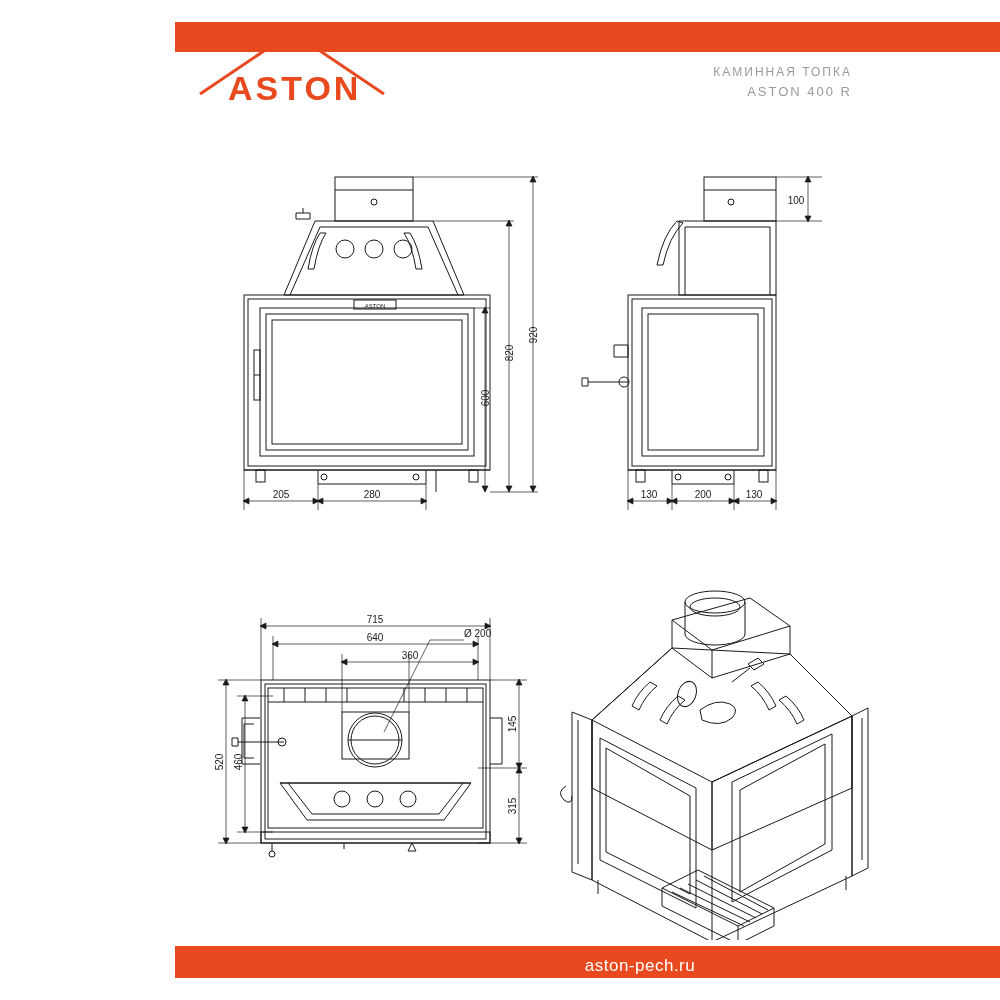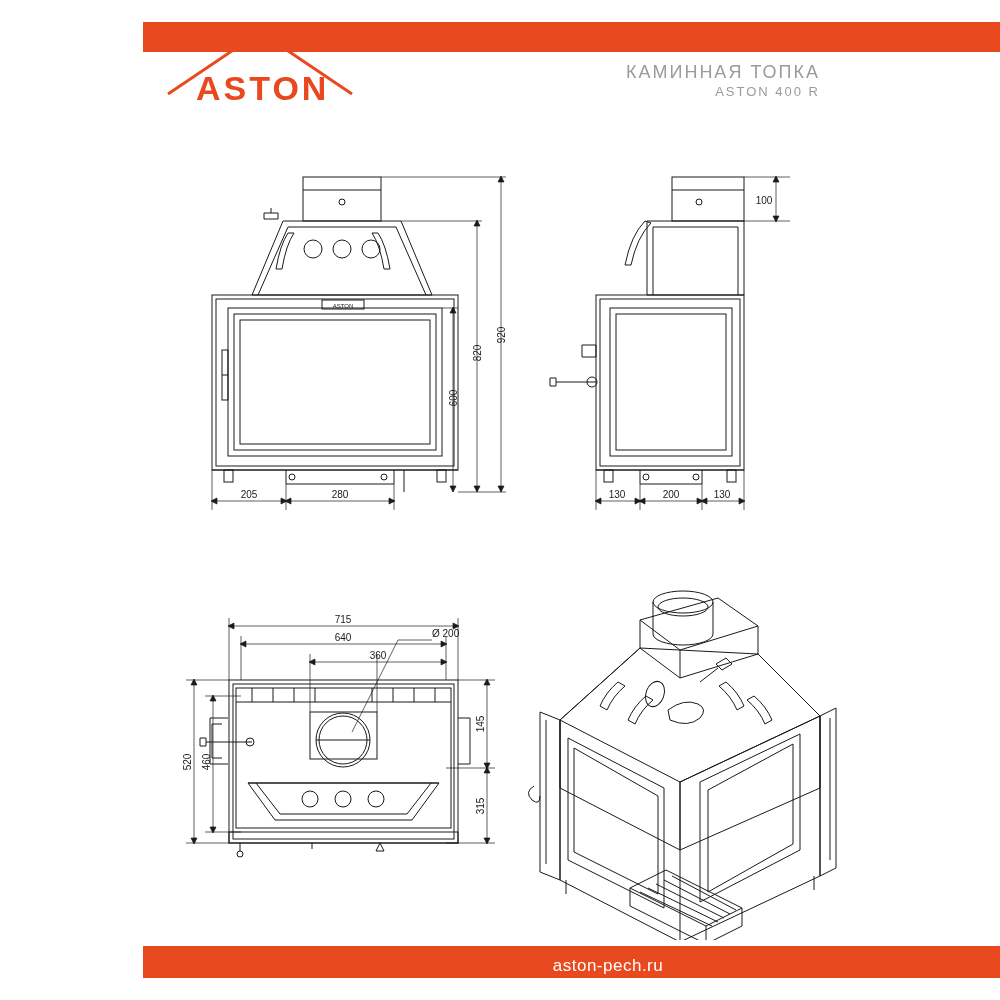--- a/index.html
+++ b/index.html
@@ -3,36 +3,36 @@
 <meta charset="utf-8">
 <style>
   html,body{margin:0;padding:0;}
   body{
     width:1000px;height:1000px;
     background:#ffffff;
     font-family:"Liberation Sans", sans-serif;
     position:relative;
     overflow:hidden;
   }
-  .page{position:absolute;inset:0;}
+  .page{position:absolute;inset:0;margin-left:32px;}
 
   
   .header-bar{
     position:absolute;left:143px;top:22px;width:857px;height:30px;
     background:#e8491e;
   }
   .logo{
     position:absolute;left:160px;top:22px;width:230px;height:90px;
   }
   .logo svg{display:block;}
   .title-block{
     position:absolute;left:560px;top:62px;width:260px;text-align:right;
     color:#9b9b9b;letter-spacing:2px;line-height:20px;
   }
-  .title-block .l1{font-size:18px;}
+  .title-block .l1{font-size:12px;}
   .title-block .l2{font-size:13px;}
 
   
   .footer-bar{
     position:absolute;left:143px;top:946px;width:857px;height:32px;
     background:#e8491e;
   }
   .footer-url{
     position:absolute;left:143px;top:956px;width:930px;text-align:center;
     color:#ffffff;font-size:17px;letter-spacing:0.5px;

